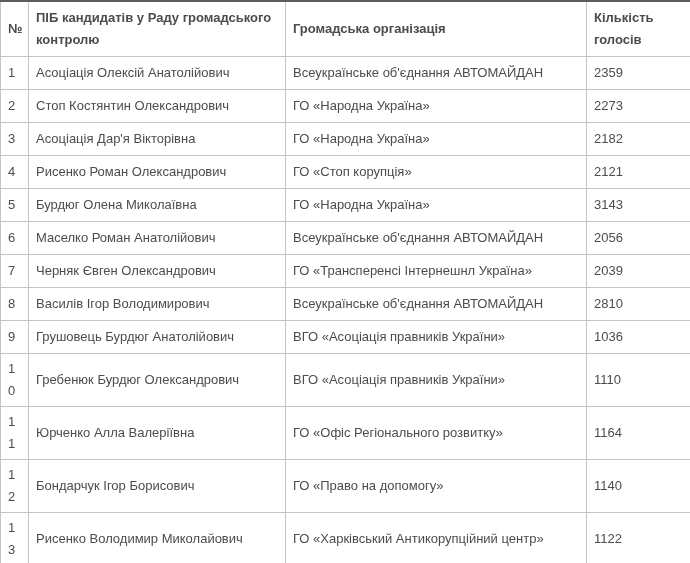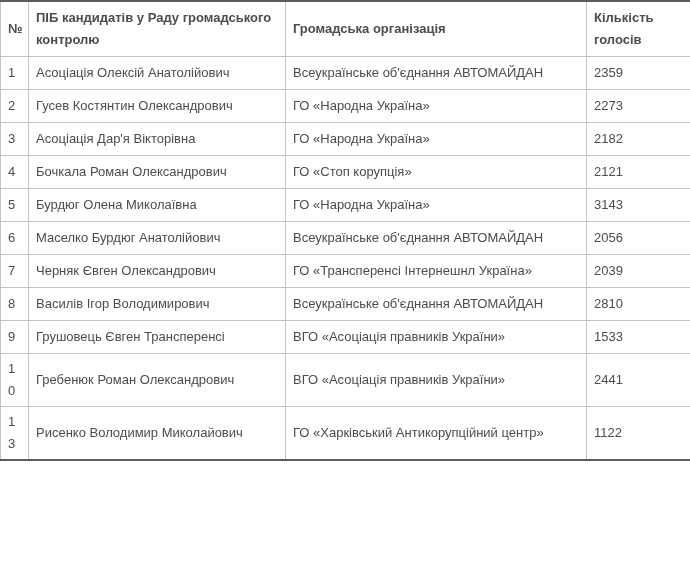--- a/index.html
+++ b/index.html
@@ -66,71 +66,83 @@
   </thead>
   <tbody>
       <tr>
     <td>1</td>
     <td>Асоціація Олексій Анатолійович</td>
     <td>Всеукраїнське об'єднання АВТОМАЙДАН</td>
     <td>2359</td>
   </tr>
       <tr>
     <td>2</td>
-    <td>Гусев Костянтин Олександрович</td>
+    <td>Стоп Костянтин Олександрович</td>
     <td>ГО «Народна Україна»</td>
     <td>2273</td>
   </tr>
       <tr>
     <td>3</td>
     <td>Асоціація Дар'я Вікторівна</td>
     <td>ГО «Народна Україна»</td>
     <td>2182</td>
   </tr>
       <tr>
     <td>4</td>
-    <td>Бочкала Роман Олександрович</td>
+    <td>Рисенко Роман Олександрович</td>
     <td>ГО «Стоп корупція»</td>
     <td>2121</td>
   </tr>
       <tr>
     <td>5</td>
     <td>Бурдюг Олена Миколаївна</td>
     <td>ГО «Народна Україна»</td>
     <td>3143</td>
   </tr>
       <tr>
     <td>6</td>
-    <td>Маселко Бурдюг Анатолійович</td>
+    <td>Маселко Роман Анатолійович</td>
     <td>Всеукраїнське об'єднання АВТОМАЙДАН</td>
     <td>2056</td>
   </tr>
       <tr>
     <td>7</td>
     <td>Черняк Євген Олександрович</td>
     <td>ГО «Трансперенсі Інтернешнл Україна»</td>
     <td>2039</td>
   </tr>
       <tr>
     <td>8</td>
     <td>Василів Ігор Володимирович</td>
     <td>Всеукраїнське об'єднання АВТОМАЙДАН</td>
     <td>2810</td>
   </tr>
       <tr>
     <td>9</td>
-    <td>Грушовець Євген Трансперенсі</td>
+    <td>Грушовець Бурдюг Анатолійович</td>
     <td>ВГО «Асоціація правників України»</td>
-    <td>1533</td>
+    <td>1036</td>
   </tr>
       <tr>
     <td>10</td>
-    <td>Гребенюк Роман Олександрович</td>
+    <td>Гребенюк Бурдюг Олександрович</td>
     <td>ВГО «Асоціація правників України»</td>
-    <td>2441</td>
+    <td>1110</td>
+  </tr>
+      <tr>
+    <td>11</td>
+    <td>Юрченко Алла Валеріївна</td>
+    <td>ГО «Офіс Регіонального розвитку»</td>
+    <td>1164</td>
+  </tr>
+      <tr>
+    <td>12</td>
+    <td>Бондарчук Ігор Борисович</td>
+    <td>ГО «Право на допомогу»</td>
+    <td>1140</td>
   </tr>
       <tr>
     <td>13</td>
     <td>Рисенко Володимир Миколайович</td>
     <td>ГО «Харківський Антикорупційний центр»</td>
     <td>1122</td>
   </tr>
     </tbody>
 </table>
 

